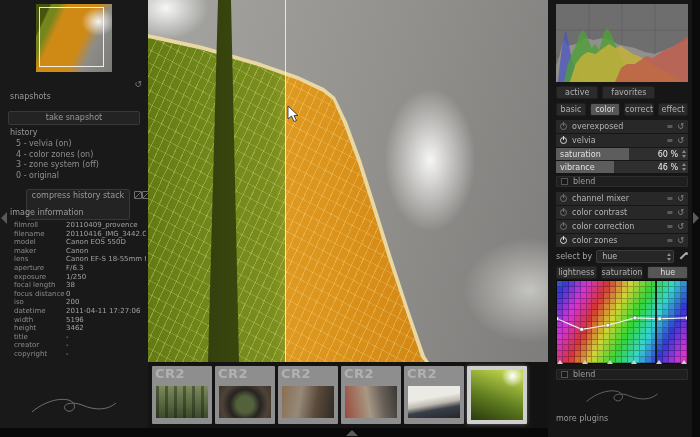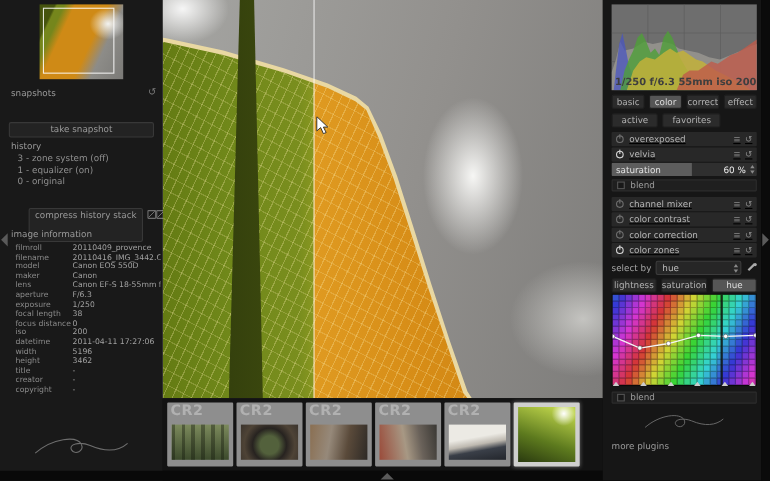--- a/index.html
+++ b/index.html
@@ -83,21 +83,21 @@
   #right-edge { position:absolute; left:692px; top:0; width:8px; height:437px; background:#0b0b0b; }
   #right-col { position:absolute; left:8px; top:0; width:132px; }
   #histogram { position:relative; margin-top:4px; width:132px; height:78px; background:#6e6e6e; }
   #exif { position:absolute; left:3px; bottom:2px; font-size:9px; font-weight:bold; color:#3e3e3e; white-space:nowrap; }
   .tabrow { display:flex; gap:4px; margin-top:4px; }
   .tab { background:#2b2b2b; border:1px solid #1f1f1f; border-radius:2px; color:#b0b0b0; font-size:8px;
     height:13px; line-height:11px; text-align:center; padding:0 8px; }
   .tabrow.cats .tab { flex:1; padding:0; }
   .tab.selected { background:#565656; color:#ddd; }
   .module-row { display:flex; align-items:center; height:13px; background:#282828; border-radius:1px;
-    padding:0 4px; margin-top:1px;text-decoration:underline; }
+    padding:0 4px; margin-top:1px; }
   .module-row.first { margin-top:4px; }
   .pwr { width:7px; height:7px; border:1px solid #6f6f6f; border-radius:50%; position:relative; flex:none; }
   .pwr::after { content:""; position:absolute; left:2px; top:-2px; width:1px; height:4px; background:#6f6f6f; }
   .on .pwr { border-color:#d8d8d8; } .on .pwr::after { background:#d8d8d8; }
   .mod-title { font-size:8px; color:#b5b5b5; margin-left:5px; flex:1; text-align:left; }
   .mod-ic { font-size:8px; color:#8a8a8a; margin-left:4px; line-height:9px; }
   .slider { position:relative; height:12px; background:#2f2f2f; margin-top:1px; border-radius:1px; overflow:hidden; }
   .slider-fill { position:absolute; left:0; top:0; bottom:0; background:#5d5d5d; }
   .slider-label { position:absolute; left:4px; top:1.5px; font-size:8px; color:#e2e2e2; }
   .slider-value { position:absolute; right:10px; top:1.5px; font-size:8px; color:#efefef; }
@@ -132,33 +132,34 @@
 </head>
 <body>
 
 <div id="app">
 
   <div id="left-panel">
     <div id="nav-thumb">
       <div id="nav-view-rect"></div>
     </div>
 
-    <div class="lsec-title" style="top:80px;">snapshots</div>
+    <div class="lsec-title" style="top:92px;">snapshots</div>
     <span id="snap-reset">↺</span>
     <div class="lbtn" style="top:111px;">take snapshot</div>
 
     <div class="lsec-title" style="top:128px;">history</div>
     <div id="history-list">
 
-
+        <div class="hist-item">5 - velvia (on)</div>
+
+        <div class="hist-item">4 - color zones (on)</div>
 
         <div class="hist-item">3 - zone system (off)</div>
 
 
-        <div class="hist-item">1 - equalizer (on)</div>
 
         <div class="hist-item">0 - original</div>
       </div>
     <div class="lbtn" id="compress-btn">compress history stack</div>
     <span class="mini-ic" style="left:134px;"></span>
     <span class="mini-ic" style="left:142px;"></span>
 
     <div class="lsec-title" style="top:208px;">image information</div>
     <div id="info-rows">
 
@@ -306,34 +307,33 @@
               <line x1="100.5" y1="0" x2="100.5" y2="78"></line>
             <line x1="0" y1="26" x2="134" y2="26"></line>
               <line x1="0" y1="52" x2="134" y2="52"></line>
           </g>
           <polygon points="0,78 0,62 4,50 8,34 12,42 20,40 30,34 38,36 48,34 56,36 62,40 70,42 80,44 90,48 100,50 110,46 120,42 128,38 134,36 134,78" fill="#96948e" fill-opacity="0.9"></polygon>
           <polygon points="2,78 4,60 7,36 10,26 13,40 16,56 20,66 24,72 28,76 30,78" fill="#4a55c0" fill-opacity="0.75"></polygon>
           <polygon points="8,78 12,60 16,50 20,42 24,30 28,26 32,34 36,44 40,40 44,46 48,30 52,24 56,30 60,40 64,50 70,60 76,68 80,74 84,78" fill="#4f9f38" fill-opacity="0.8"></polygon>
           <polygon points="14,78 20,60 26,52 32,48 40,50 48,44 54,40 60,44 66,42 72,46 78,50 84,52 90,56 96,60 104,64 112,68 120,72 126,76 128,78" fill="#c2b23a" fill-opacity="0.85"></polygon>
           <polygon points="60,78 66,64 72,60 80,60 86,56 92,52 98,54 104,50 110,46 116,44 122,40 128,36 134,32 134,78" fill="#bf5a4a" fill-opacity="0.8"></polygon>
         </svg>
-        <div id="exif">1/250 f/6.3 55mm iso 200</div>
-      </div>
-
+      </div>
+
+      <div class="tabrow">
+
+      <button class="tab">active</button>
+          <button class="tab">favorites</button>
+        </div>
       <div class="tabrow cats">
 
       <button class="tab">basic</button>
           <button class="tab selected">color</button>
           <button class="tab">correct</button>
           <button class="tab">effect</button>
-        </div>
-      <div class="tabrow">
-
-      <button class="tab">active</button>
-          <button class="tab">favorites</button>
         </div>
 
       <div class="module-row first">
         <span class="pwr"></span>
         <span class="mod-title">overexposed</span>
         <span class="mod-ic">≡</span>
         <span class="mod-ic">↺</span>
       </div>
 
       <div class="module-row on">
@@ -345,20 +345,26 @@
 
       <div>
 
           <div class="slider">
             <div class="slider-fill" style="width: 55%;"></div>
             <span class="slider-label">saturation</span>
             <span class="slider-value">60 %</span>
             <span class="spin"></span>
           </div>
 
+          <div class="slider">
+            <div class="slider-fill" style="width: 44%;"></div>
+            <span class="slider-label">vibrance</span>
+            <span class="slider-value">46 %</span>
+            <span class="spin"></span>
+          </div>
 
         </div>
 
       <div class="blend-row">
         <span class="checkbox"></span>
         <span class="blend-label">blend</span>
       </div>
 
       <div class="gap4"></div>
 

